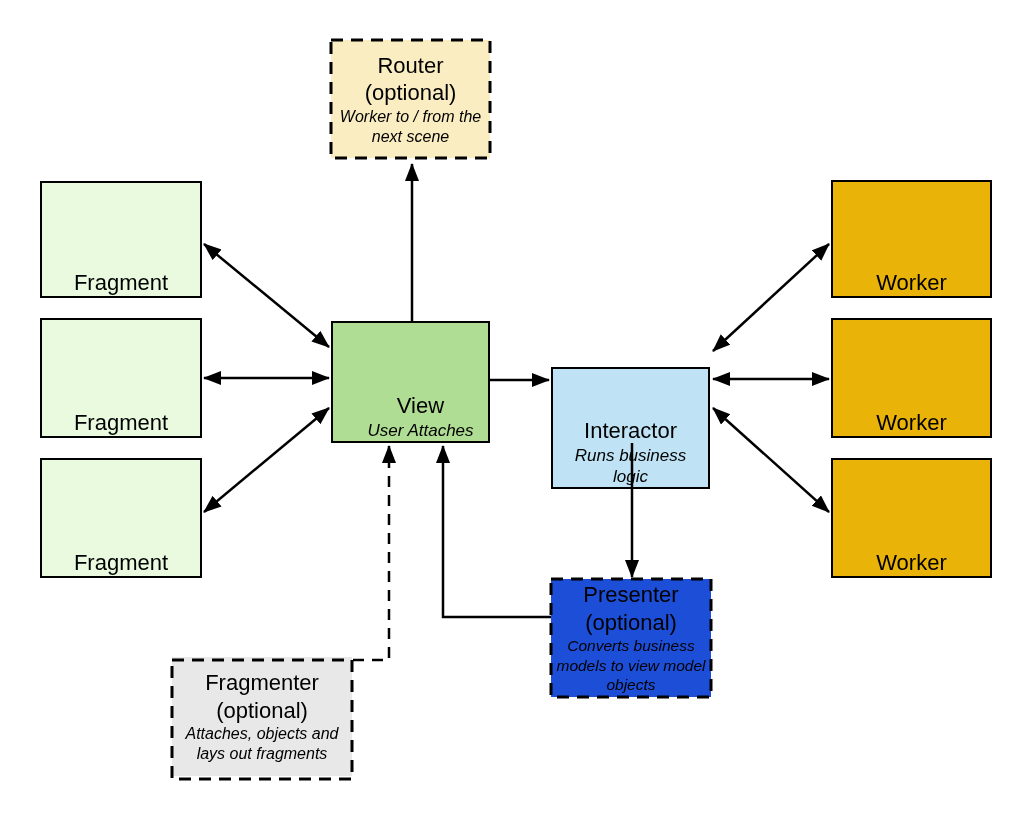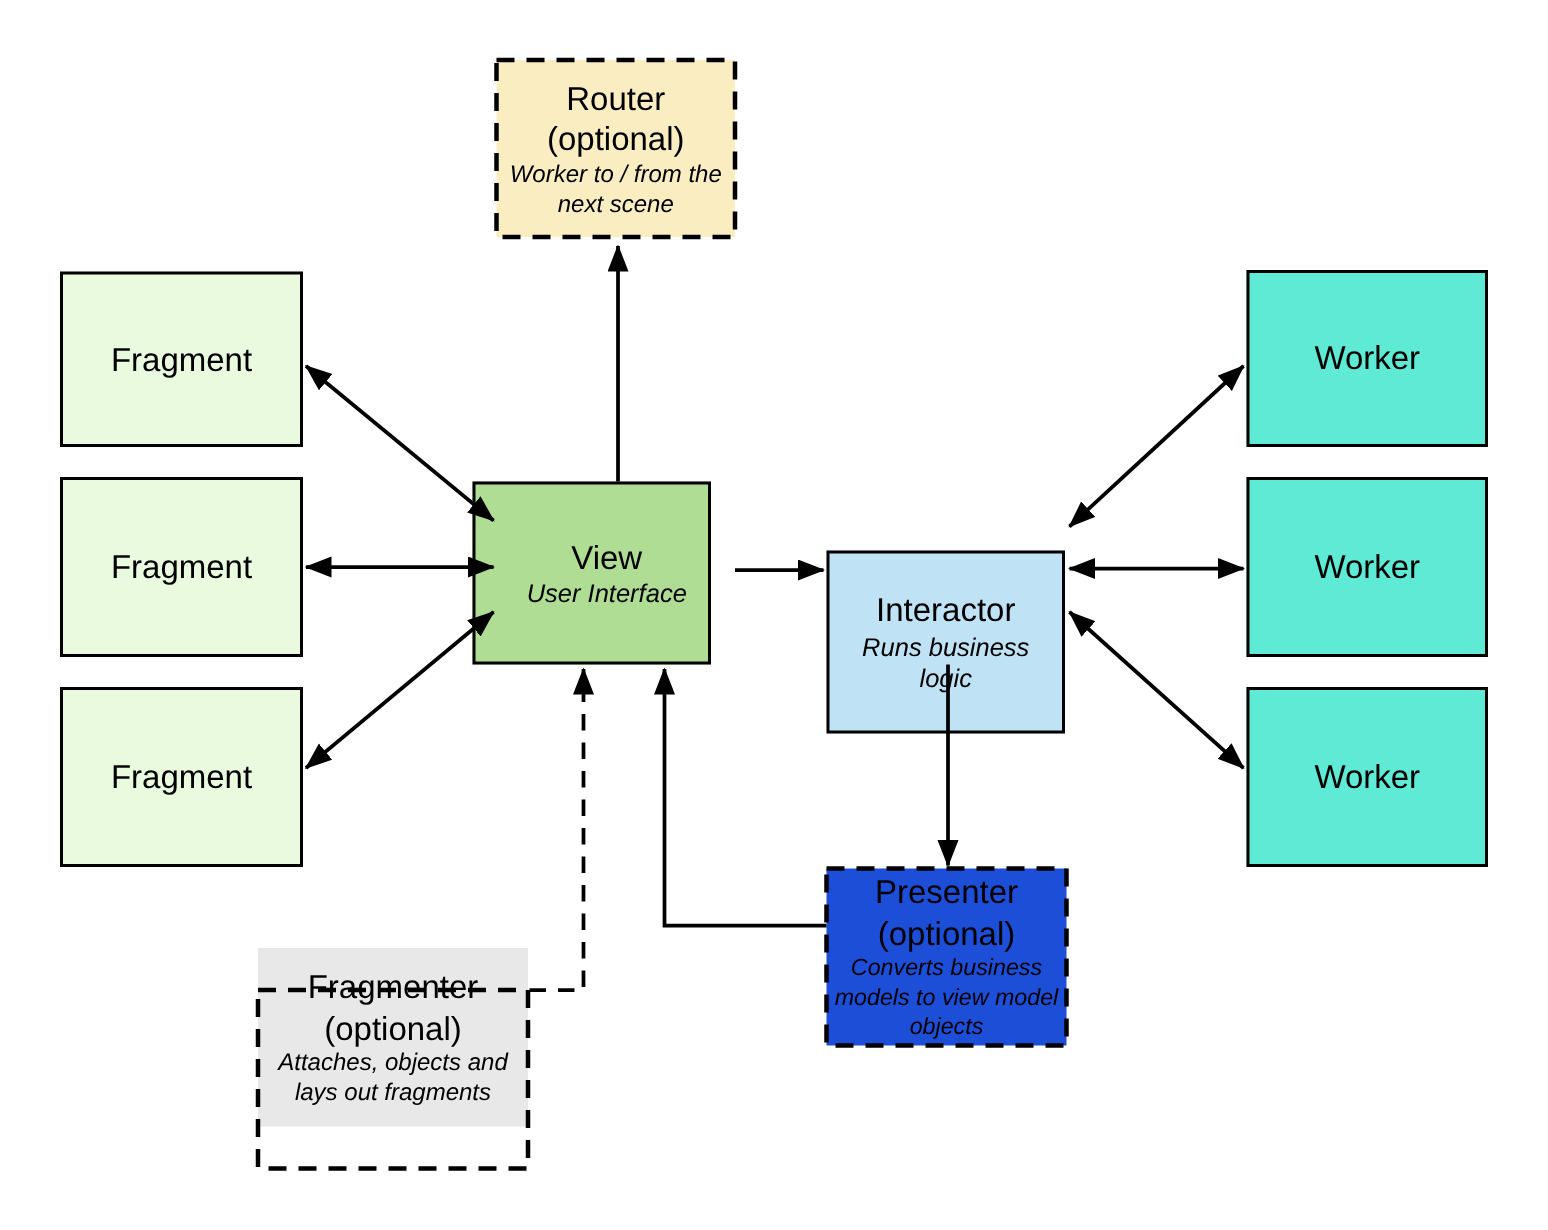--- a/index.html
+++ b/index.html
@@ -23,28 +23,28 @@
     position: absolute;
     box-sizing: border-box;
     display: flex;
     flex-direction: column;
     align-items: center;
     justify-content: center;
     text-align: center;
     z-index: 1;
     line-height: 1.25;
   }
-  .box.solid { border: 2.5px solid #000000; }
+  .box.solid { border: 2.5px solid #000000; justify-content: flex-end; }
   .box .title { font-size: 22px; }
   .box .subtitle { font-size: 22px; }
   .box .desc { font-size: 15.5px; font-style: italic; padding: 0 3px; }
   .fill-fragment   { background: #E9FADF; }
   .fill-view       { background: #AFDD94; }
   .fill-interactor { background: #BFE3F5; margin-top: 46px; }
-  .fill-worker     { background: #5eead4; }
+  .fill-worker     { background: #eab308; }
   .fill-router     { background: #FAEDC2; }
   .fill-presenter  { background: #1d4ed8; }
   .fill-fragmenter { background: #E8E8E8; }
 </style>
 </head>
 <body>
 
 <div class="canvas">
 
   <svg class="links" viewBox="0 0 1032 820">
@@ -86,23 +86,23 @@
   <div class="box solid fill-fragment" style="left:40px;top:458px;width:162px;height:120px;">
     <div class="title">Fragment</div>
   </div>
 
   <div class="box fill-router" style="left:331px;top:40px;width:159px;height:118px;">
     <div class="title">Router</div>
     <div class="subtitle">(optional)</div>
     <div class="desc" style="font-size:16px;">Worker to / from the next scene</div>
   </div>
 
-  <div class="box solid fill-view" style="left:315px;top:321px;width:159px;height:122px;padding-left:20px;">
+  <div class="box solid fill-view" style="left:331px;top:321px;width:159px;height:122px;padding-left:20px;">
     <div class="title">View</div>
-    <div class="desc" style="font-size:17px;">User Interface</div>
+    <div class="desc" style="font-size:17px;">User Attaches</div>
   </div>
 
   <div class="box solid fill-interactor" style="left:551px;top:321px;width:159px;height:122px;">
     <div class="title">Interactor</div>
     <div class="desc" style="font-size:17px;">Runs business logic</div>
   </div>
 
   <div class="box solid fill-worker" style="left:831px;top:180px;width:161px;height:118px;">
     <div class="title">Worker</div>
   </div>
@@ -112,19 +112,19 @@
   <div class="box solid fill-worker" style="left:831px;top:458px;width:161px;height:120px;">
     <div class="title">Worker</div>
   </div>
 
   <div class="box fill-presenter" style="left:551px;top:579px;width:160px;height:118px;">
     <div class="title">Presenter</div>
     <div class="subtitle">(optional)</div>
     <div class="desc">Converts business models to view model objects</div>
   </div>
 
-  <div class="box fill-fragmenter" style="left:172px;top:632px;width:180px;height:119px;">
+  <div class="box fill-fragmenter" style="left:172px;top:657px;width:180px;height:119px;">
     <div class="title">Fragmenter</div>
     <div class="subtitle">(optional)</div>
     <div class="desc" style="font-size:16px;">Attaches, objects and lays out fragments</div>
   </div>
 
 </div>
 
 </body></html>

